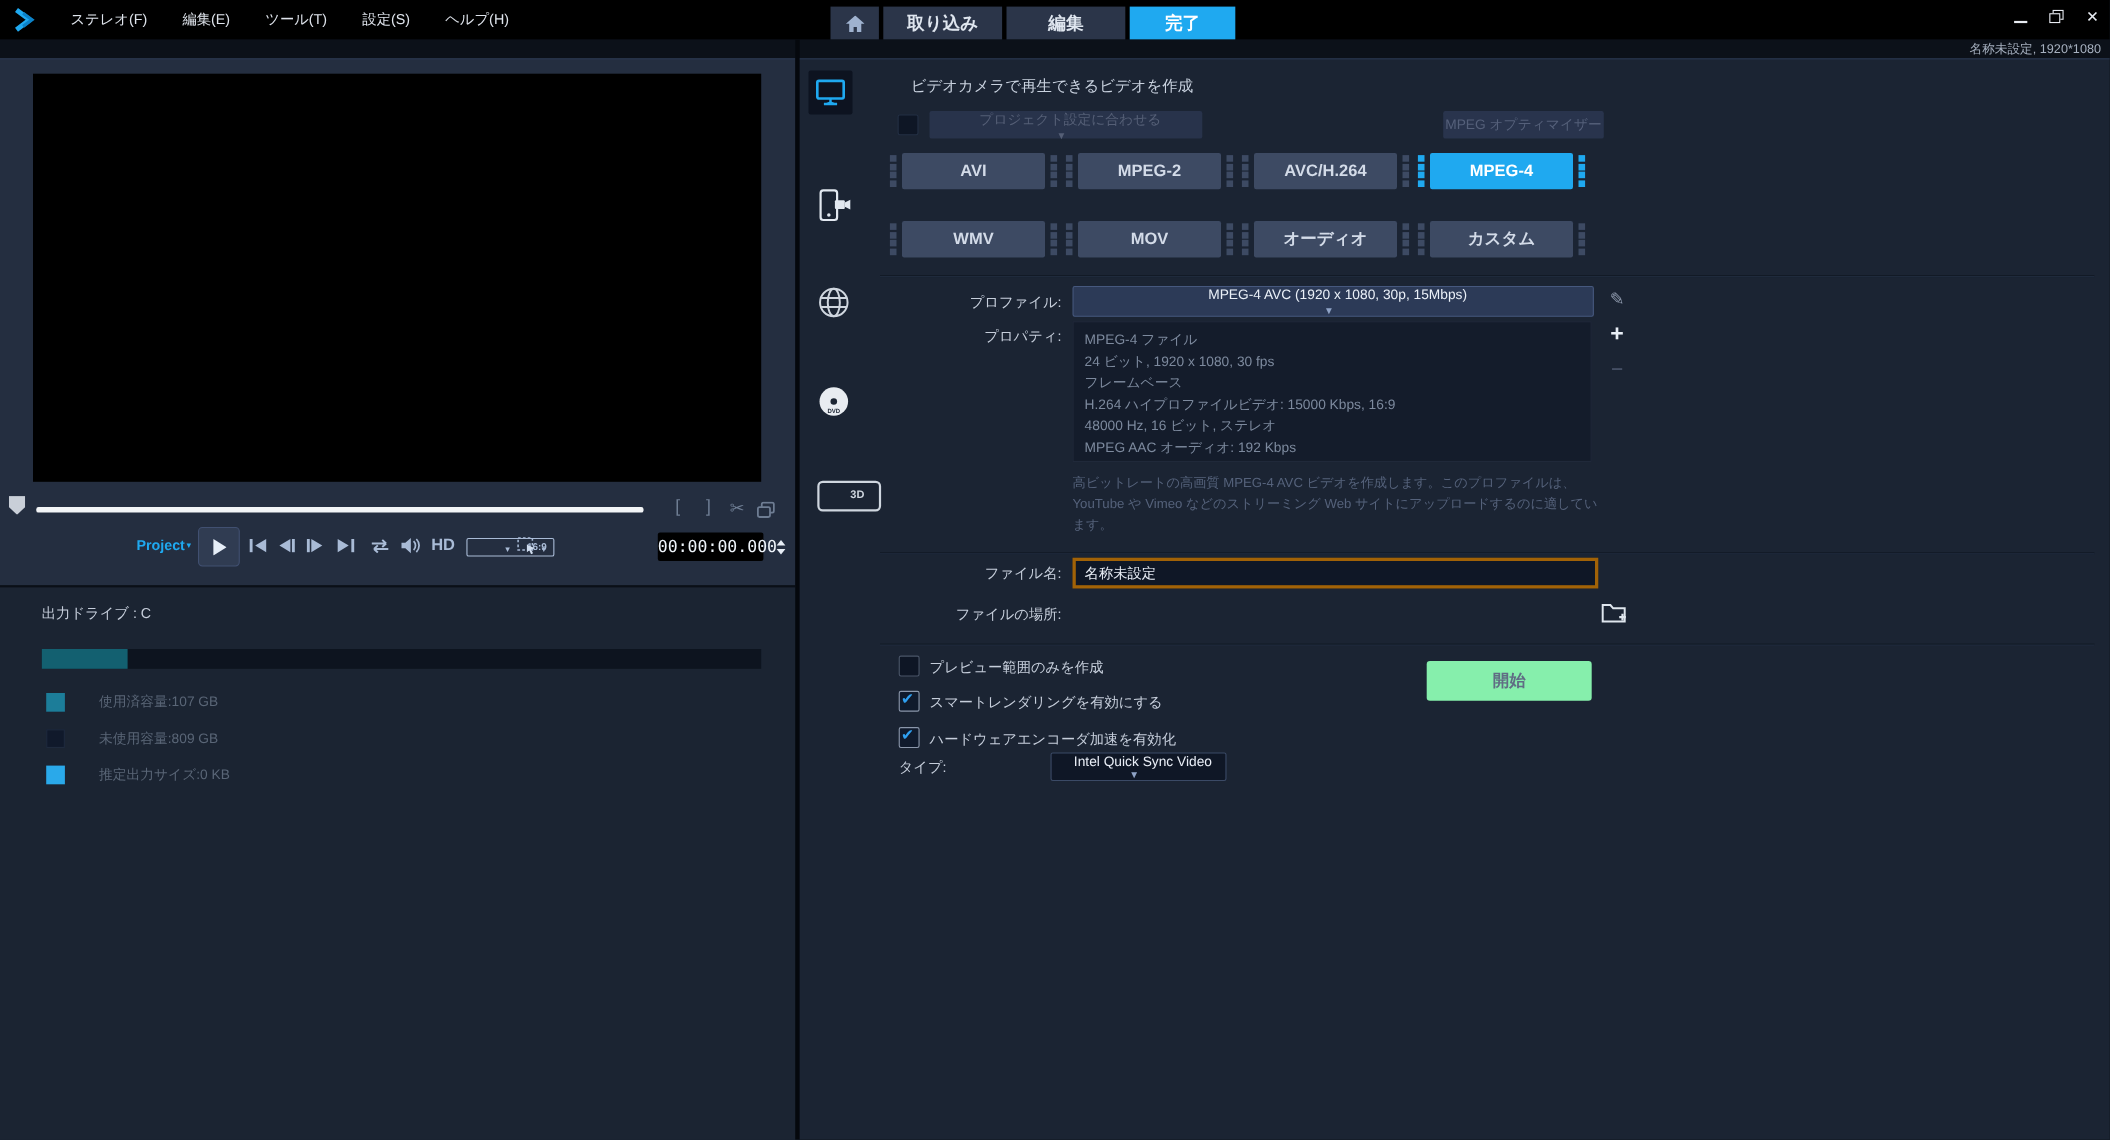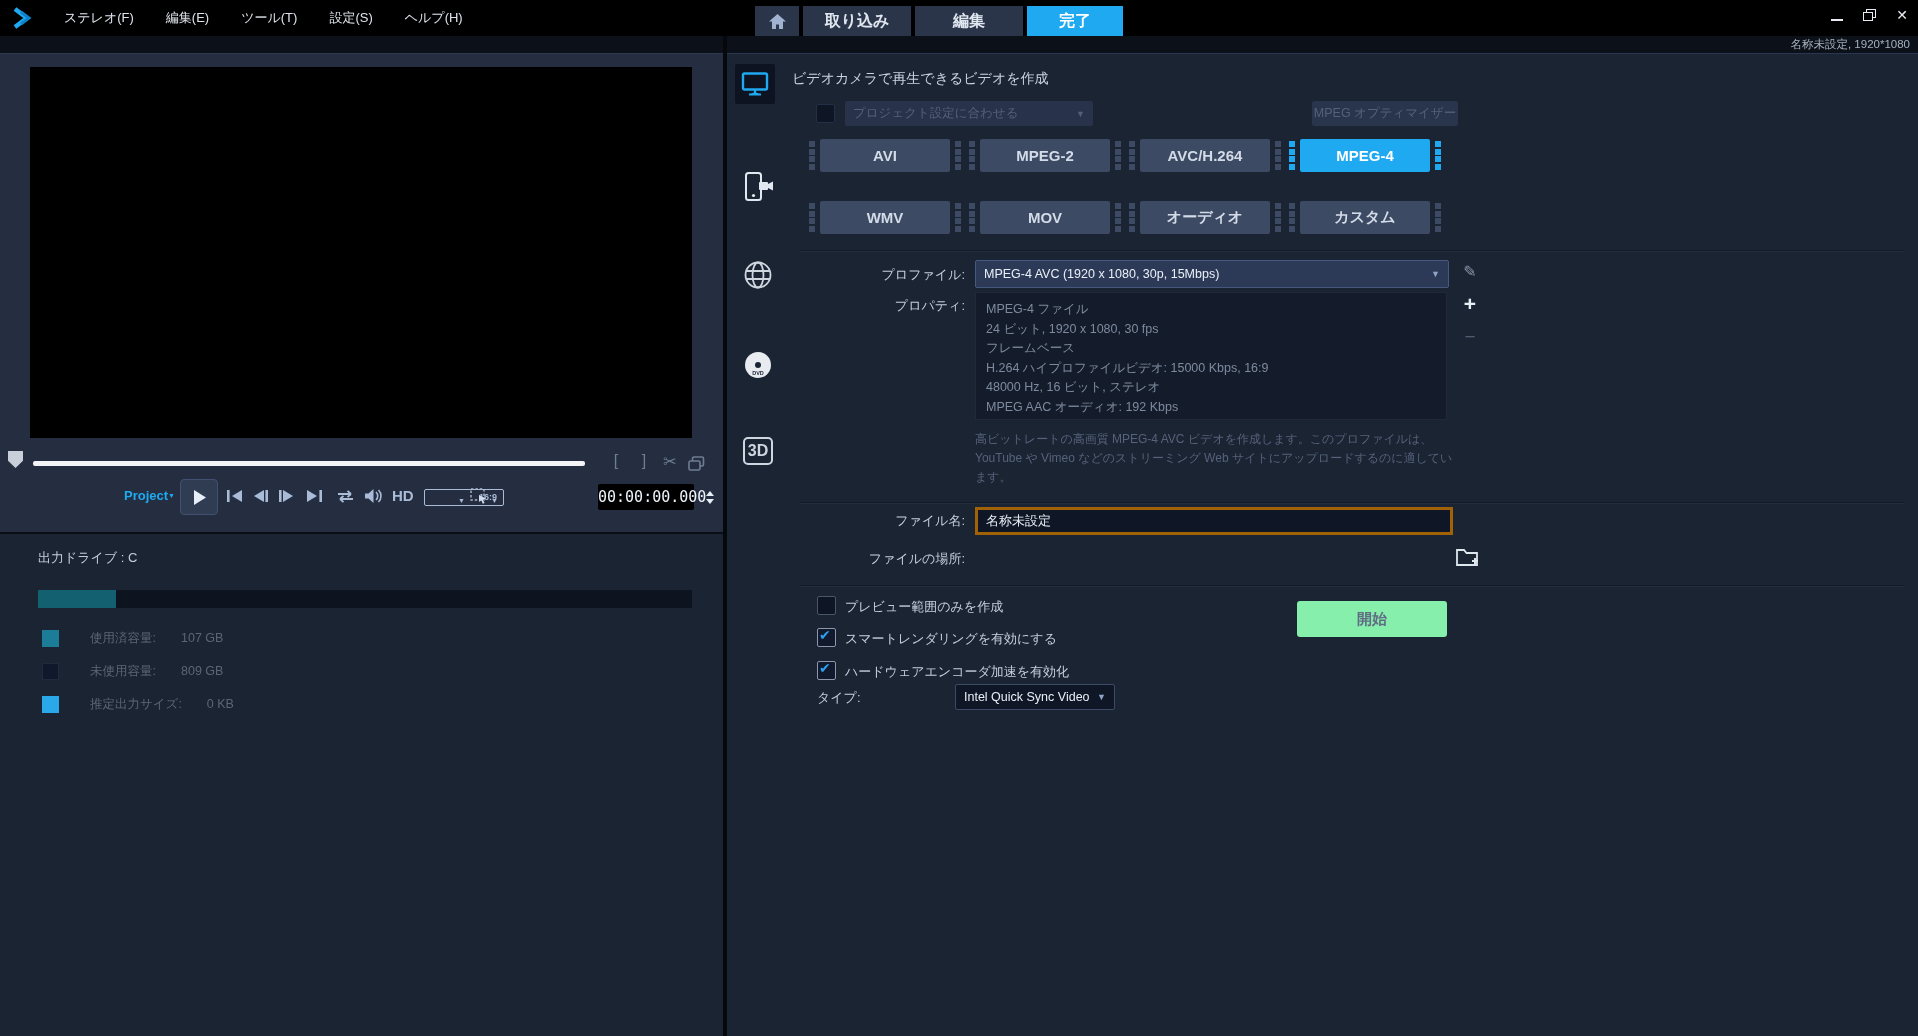--- a/index.html
+++ b/index.html
@@ -53,37 +53,37 @@
   .spin .up{border-bottom:5px solid #e8eef6;}
   .spin .dn{border-top:5px solid #e8eef6;}
 
   .out-section{position:absolute;left:0;top:532px;width:723px;height:504px;background:#1b2432;border-top:2px solid #0a0f17;}
   .out-title{position:absolute;left:38px;top:15px;font-size:13px;color:#c6cedb;}
   .out-bar{position:absolute;left:38px;top:56px;width:654px;height:18px;background:#0d141f;}
   .out-bar .fill{height:100%;background:#136070;}
   .legend-row{position:absolute;left:42px;display:flex;align-items:center;gap:31px;}
   .legend-sq{width:17px;height:17px;}
   .legend-row span{font-size:12.5px;color:#5a6677;}
-  .legend-row b{font-weight:normal;margin-left:25px;}
+  .legend-row b{font-weight:normal;margin-left:0;}
 
   .vdivider{position:absolute;left:723px;top:36px;width:4px;height:1000px;background:#05080d;}
 
   
   .right-panel{position:absolute;left:727px;top:53px;width:1191px;height:983px;background:#1b2433;border-top:1px solid #2a3750;}
   .side-icon{position:absolute;left:735px;}
   .side-active{width:40px;height:40px;background:#0d1320;border-radius:2px;display:flex;align-items:center;justify-content:center;}
   .icon3d{width:26px;height:24px;border:2px solid #cfd6df;border-radius:5px;color:#cfd6df;
-      font-size:16px;font-weight:bold;text-align:center;line-height:24px;}
-
-  .sec-title{position:absolute;left:792px;top:70px;font-size:14px;color:#c9d2df;}
+      font-size:10px;font-weight:bold;text-align:left;line-height:24px;padding-left:28px;}
+
+  .sec-title{position:absolute;left:828px;top:70px;font-size:14px;color:#c9d2df;}
   .cbx{position:absolute;width:17px;height:17px;background:#0e1625;border:1px solid #4a5568;border-radius:2px;}
   .cbx.dim{border-color:#232f44;}
   .cbx.on{border-color:#8b97ab;background:#101a2c;}
   .cbx.on::after{content:"\2714";position:absolute;left:1px;top:-2px;font-size:14px;color:#2f9ff0;font-weight:bold;}
-  .drop{position:absolute;border-radius:2px;display:flex;align-items:center;}
+  .drop{position:absolute;border-radius:2px;display:flex;align-items:center;flex-direction:column;}
   .drop .val{flex:1;padding-left:8px;font-size:12.5px;}
   .drop .arr{font-size:9px;padding-right:8px;}
   .drop.disabled{background:#28334b;}
   .drop.disabled .val,.drop.disabled .arr{color:#555f76;}
   .btn-optimizer{position:absolute;left:1312px;top:101px;width:146px;height:25px;background:#29344d;border-radius:2px;
       font-size:12.5px;color:#55607a;text-align:center;line-height:25px;}
 
   .fmt-cell{position:absolute;display:flex;gap:2px;height:33px;}
   .perf{display:flex;flex-direction:column;justify-content:space-between;width:12px;padding:2px 0;box-sizing:border-box;}
   .perf i{display:block;width:6px;height:6px;margin:0 auto;background:#3d4a63;}

